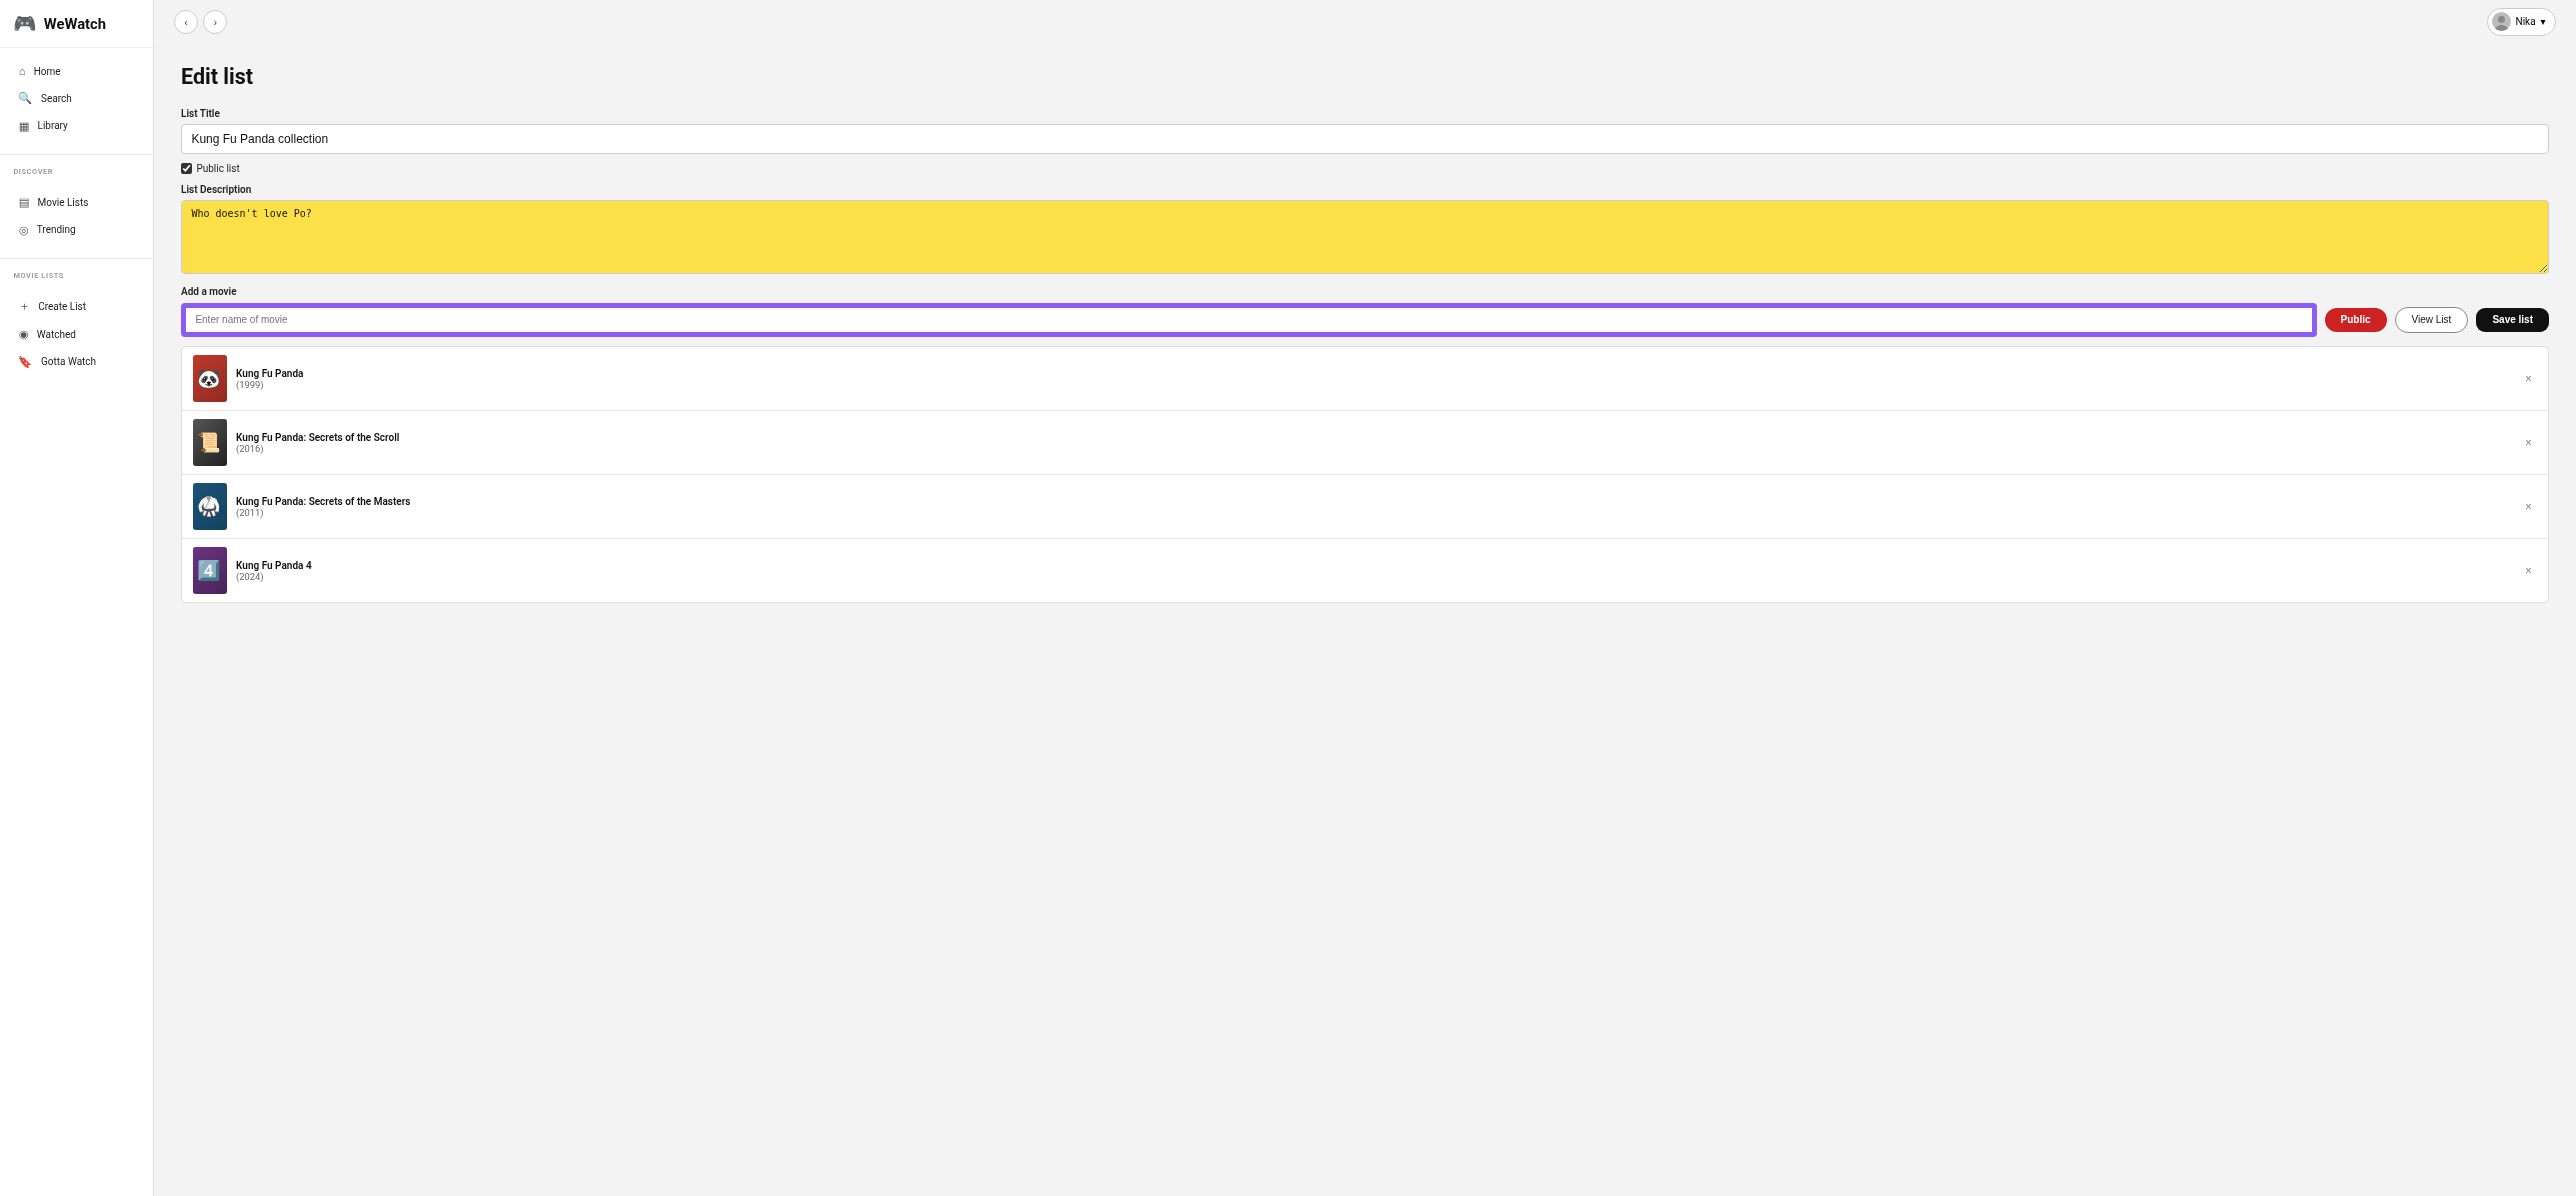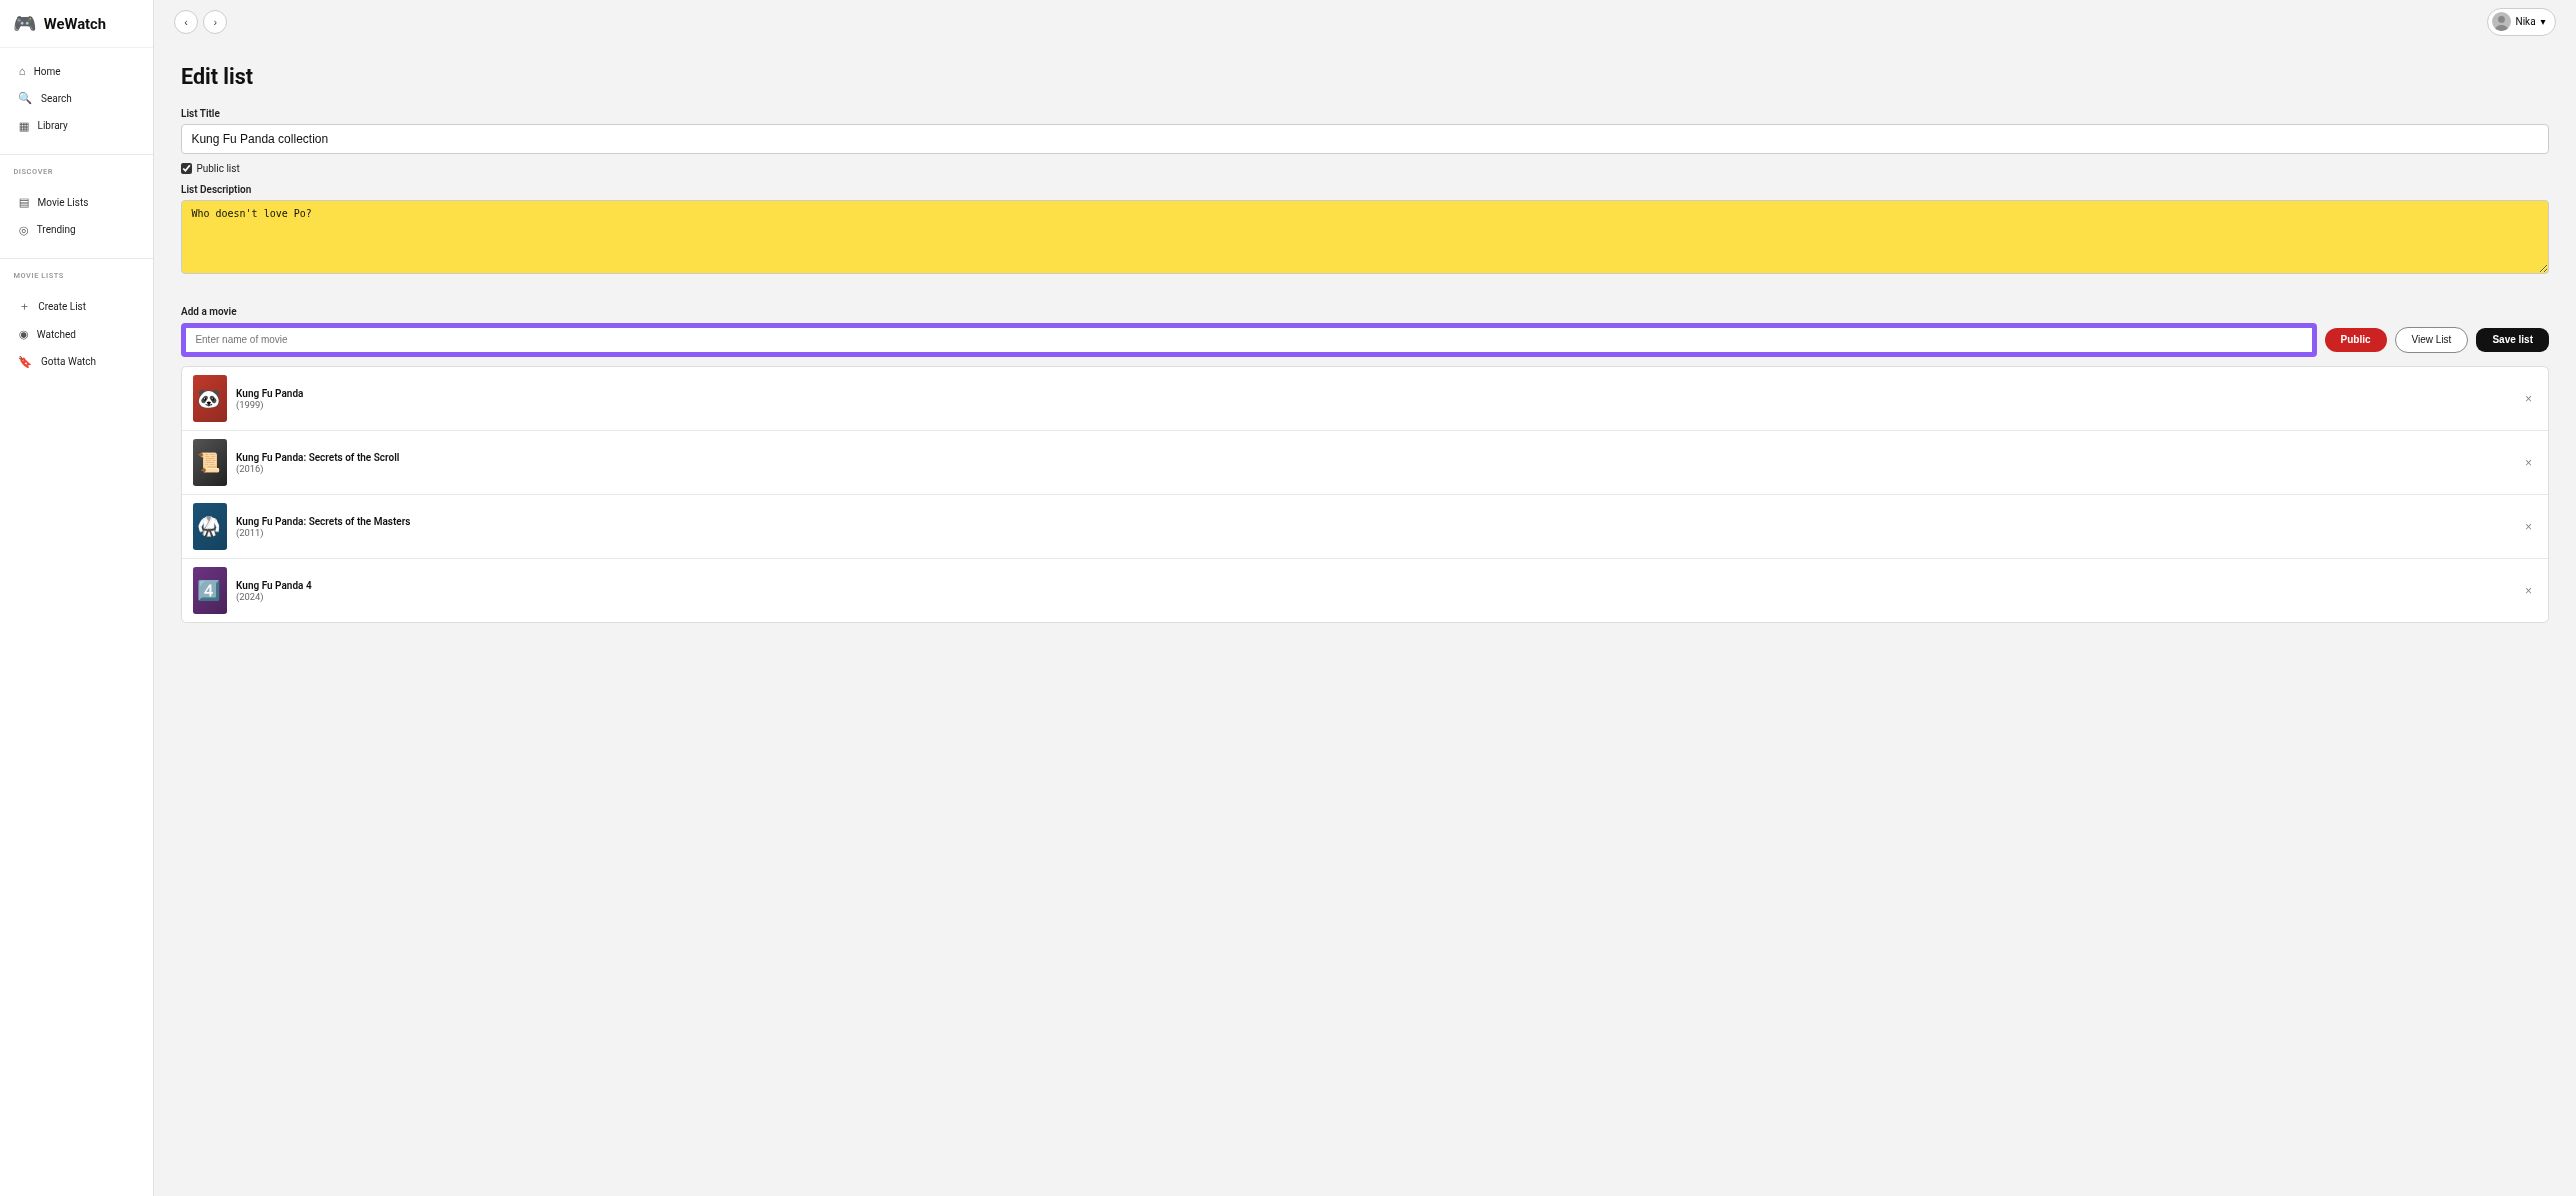--- a/index.html
+++ b/index.html
@@ -201,21 +201,21 @@
       padding: 6.7px 9.4px;
       font-size: 10px;
       background: #fde047;
       color: #111;
       outline: none;
       resize: vertical;
       min-height: 74px;
     }
 
     .add-movie-section {
-      margin-top: 29px;
+      margin-top: 9px;
     }
 
     .add-movie-row {
       display: flex;
       align-items: center;
       gap: 8px;
       margin-top: 5.4px;
     }
 
     .movie-search-input {

